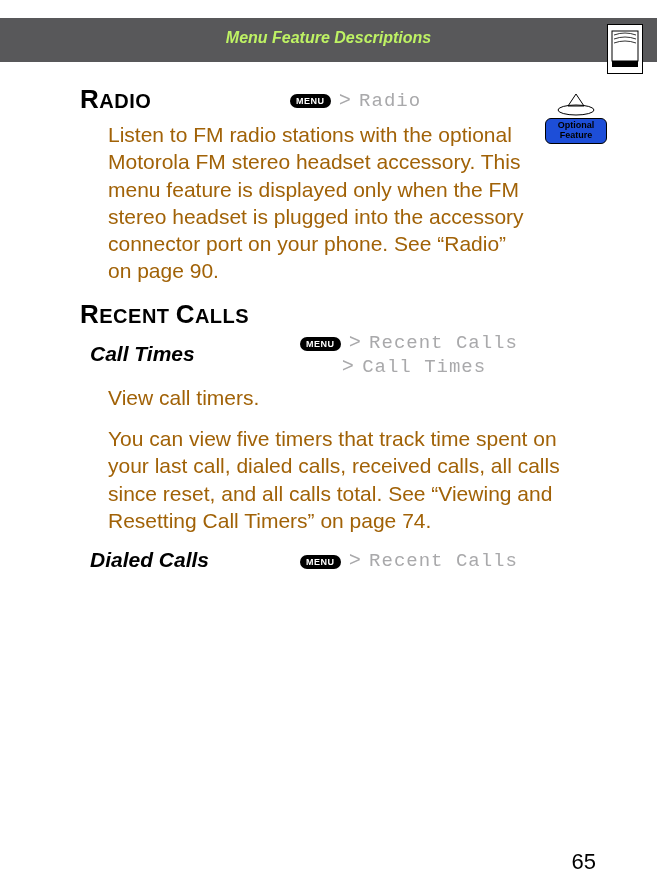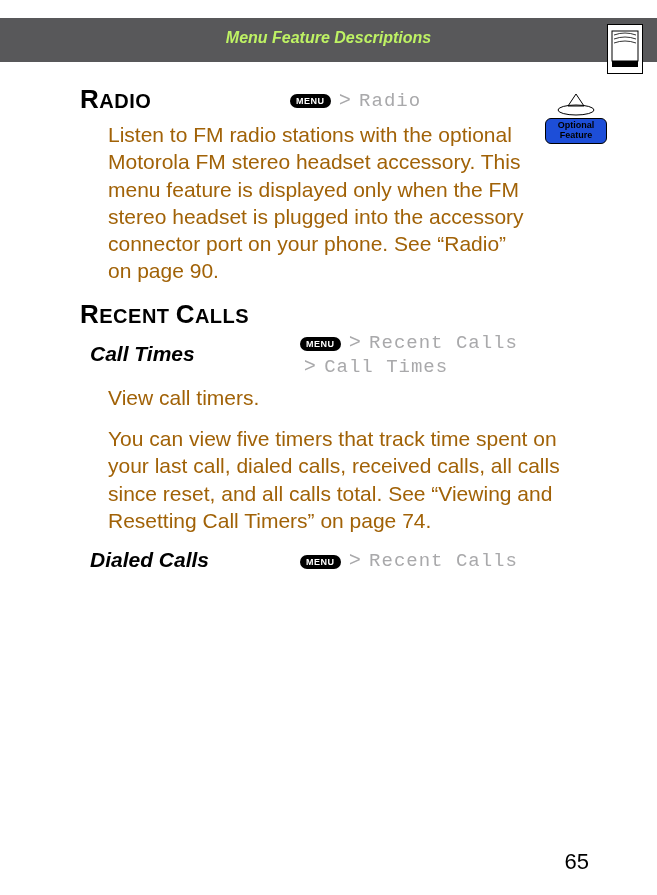--- a/index.html
+++ b/index.html
@@ -77,42 +77,42 @@
     color: #a16207;
   }
   .sub-title {
     font-weight: bold;
     font-style: italic;
     font-size: 21px;
     margin-left: 10px;
   }
   .sub-row .left { flex:0 0 220px; }
   .crumb-block { margin-left: 0; }
-  .crumb-line2 { display:block;}
+  .crumb-line2 { margin-left: 38px; display:block;}
   .optional-badge {
     position: absolute;
     right: 50px;
     top: 92px;
     width: 62px;
     text-align:center;
   }
   .optional-badge .bubble{
     border:1px solid #000;
     border-radius:6px;
     font-size:9px;
     font-weight:bold;
     padding:2px 2px;
     background:#1d4ed8;
     line-height:1.1;
     font-family: Arial, sans-serif;
   }
   .page-number {
     position: absolute;
     bottom: 20px;
-    right: 68px;
+    right: 61px;
     font-size: 22px;
   }
 </style>
 </head>
 <body>
 
 <div class="header-bar">
   <span>Menu Feature Descriptions</span>
   <div class="book-icon">
     <svg viewBox="0 0 30 40">

